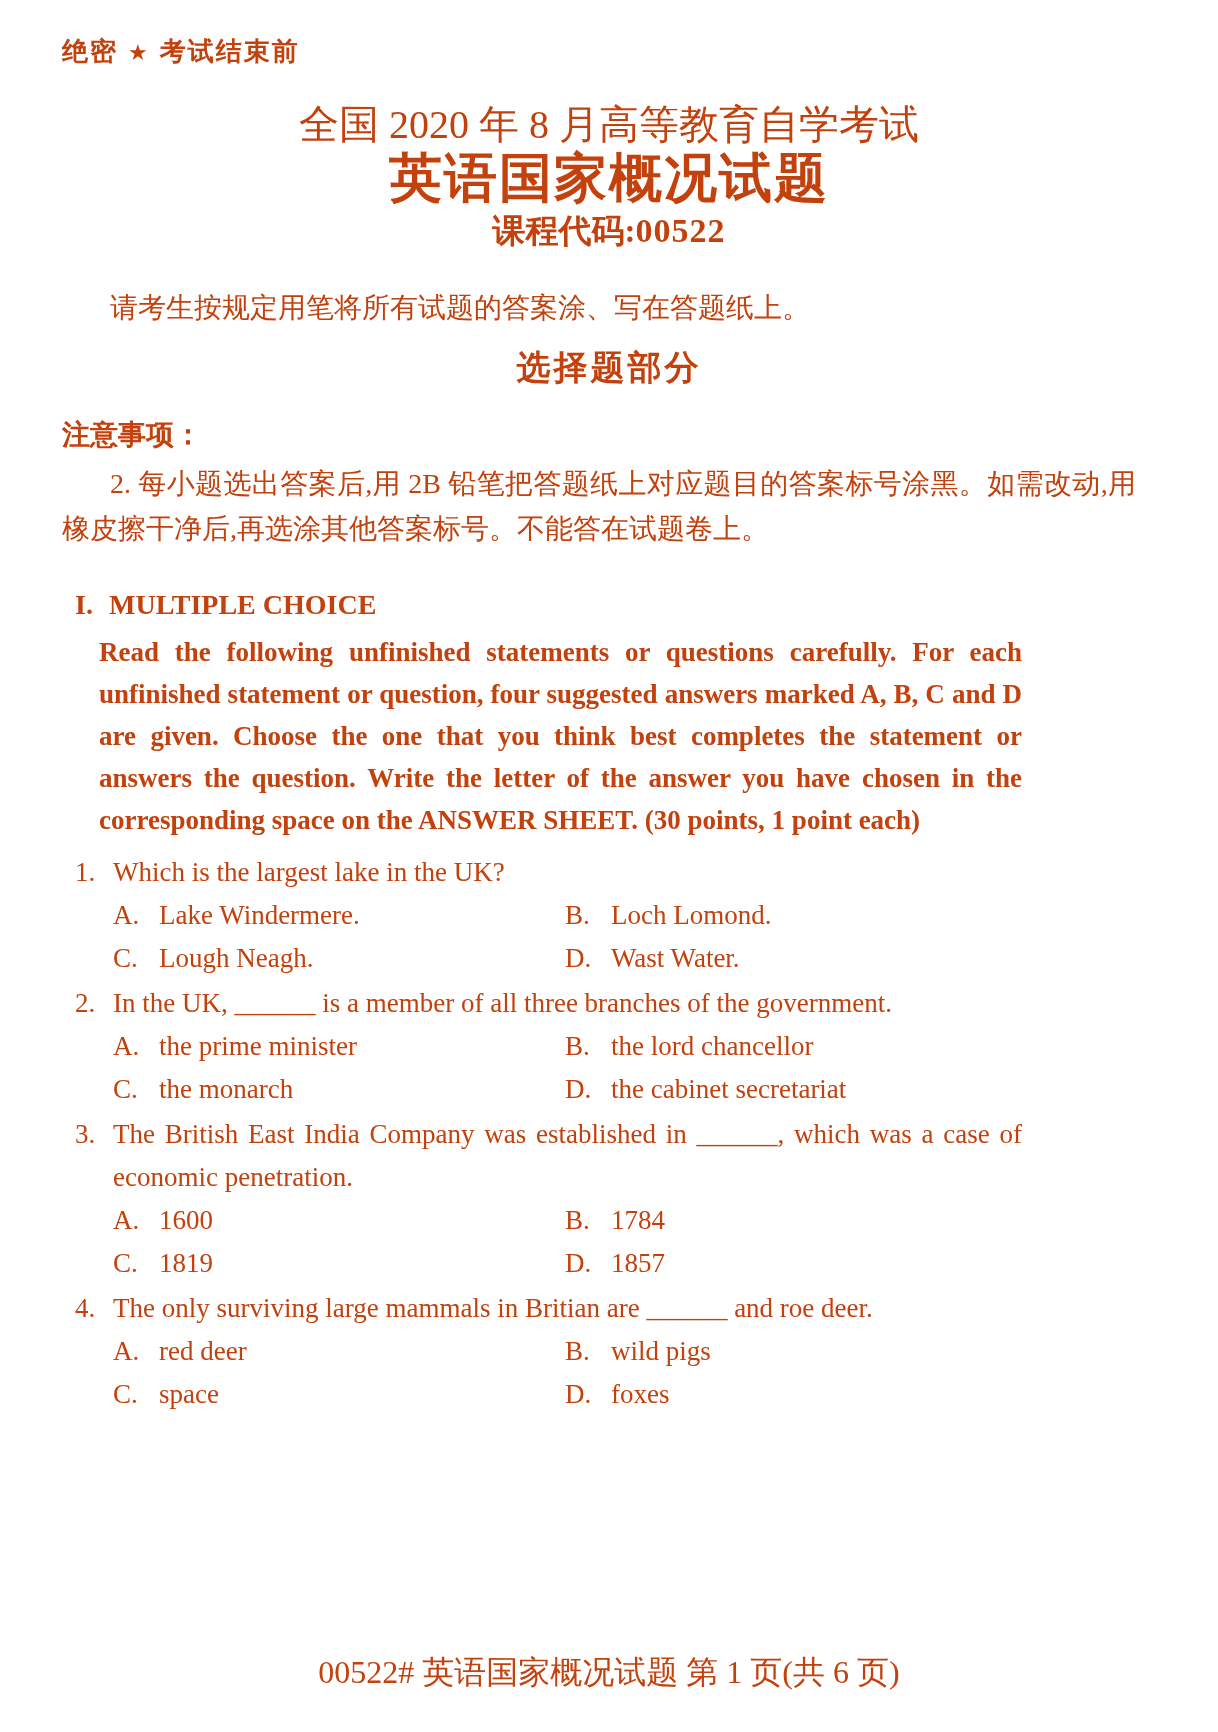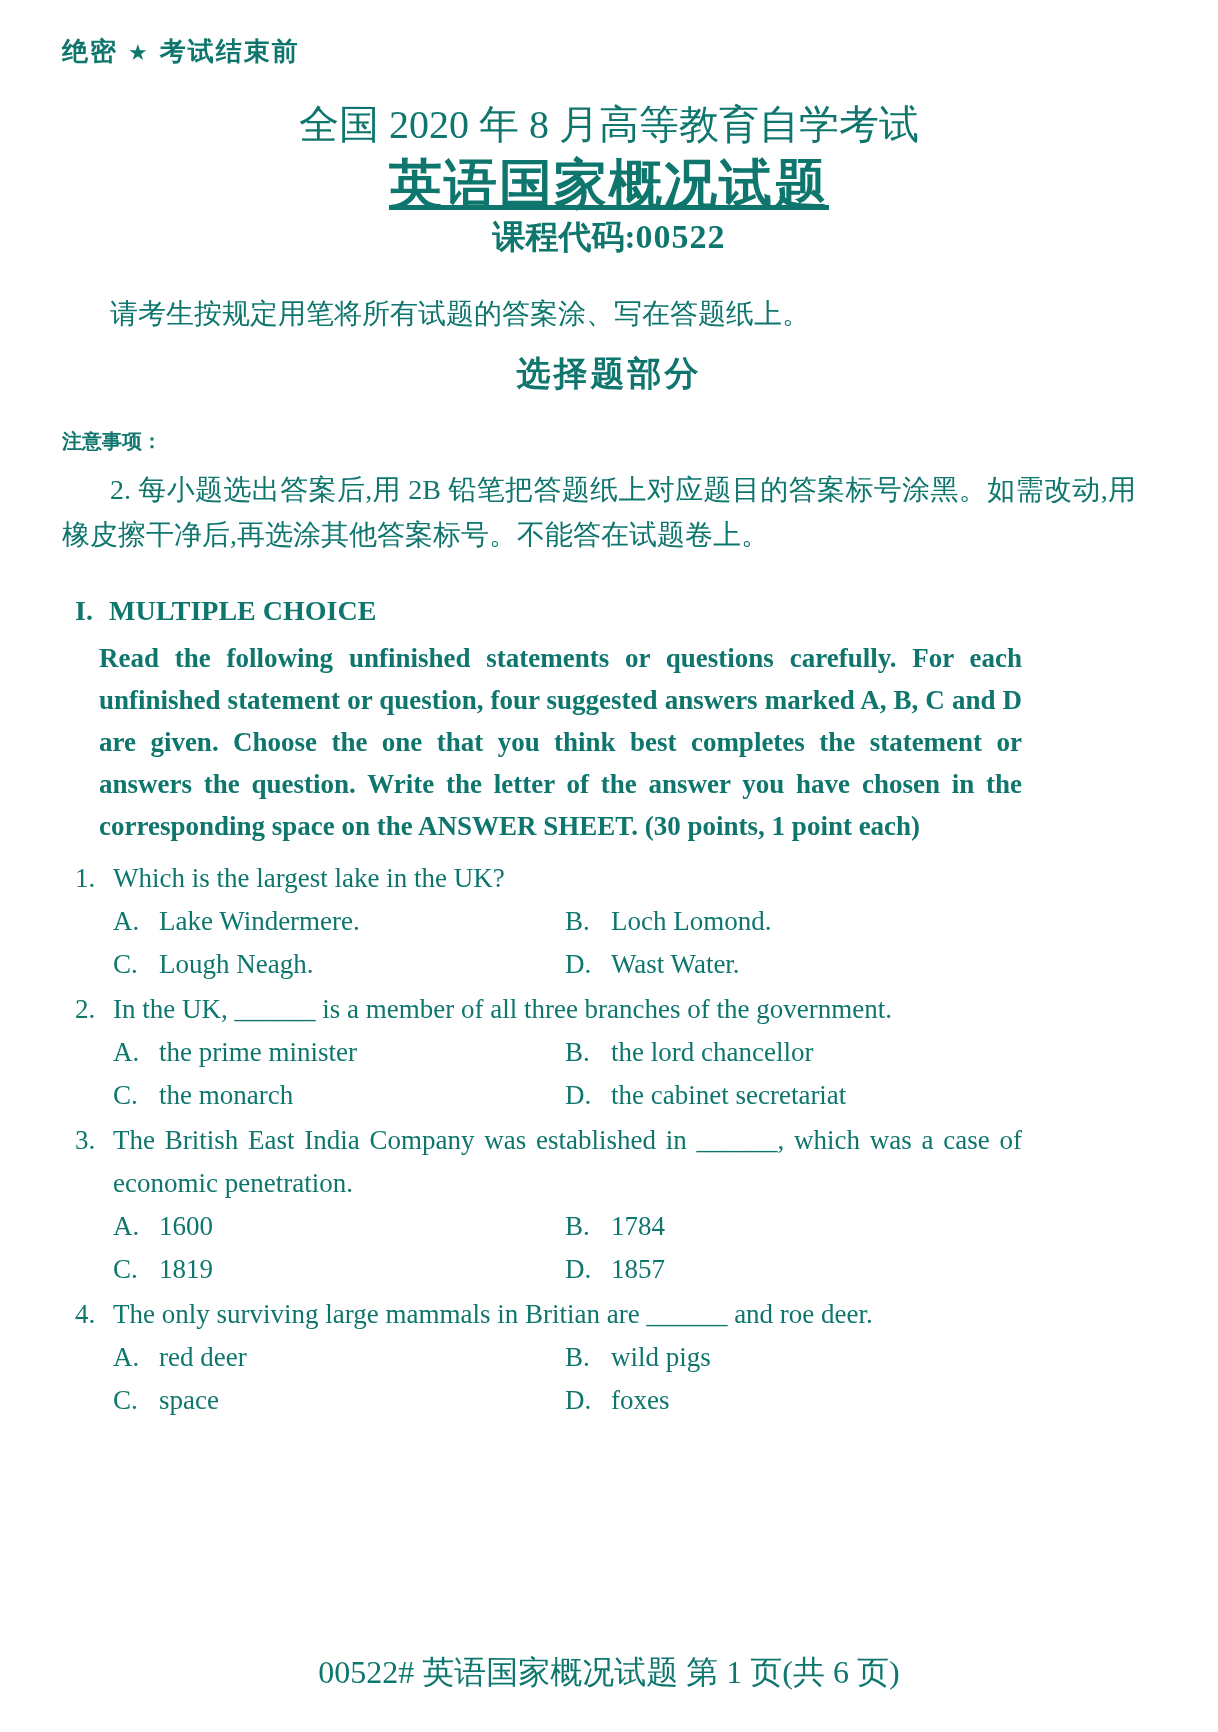--- a/index.html
+++ b/index.html
@@ -6,21 +6,21 @@
     margin: 0;
     padding: 0;
     background: #e8e8e8;
   }
   .page {
     position: relative;
     width: 1218px;
     height: 1732px;
     margin: 0 auto;
     background: #ffffff;
-    color: #0f766e;
+    color: #c2410c;
     box-sizing: border-box;
     padding: 36px 62px 0 62px;
     font-family: "Liberation Serif", "DejaVu Serif", serif;
     overflow: hidden;
   }
   
   .secrecy {
     font-family: "Liberation Sans", "DejaVu Sans", sans-serif;
     font-weight: 700;
     font-size: 26px;
@@ -30,27 +30,25 @@
   .secrecy .star { padding: 0 10px; font-size: 22px; }
   
   .title-session {
     margin-top: 34px;
     text-align: center;
     font-size: 40px;
     line-height: 46px;
     font-weight: 500;
   }
   .title-paper {
-    margin-top: 6px;
     text-align: center;
     font-size: 53px;
     line-height: 60px;
     font-weight: 700;
     letter-spacing: 2px;
-    text-decoration: underline;
   }
   .title-code {
     margin-top: 2px;
     text-align: center;
     font-size: 33px;
     line-height: 42px;
     font-weight: 700;
   }
   .title-code .code-value { font-size: 34px; letter-spacing: 1px; text-align: center; }
   
@@ -66,21 +64,21 @@
     font-family: Liberation Mono, monospace;
     font-weight: 700;
     font-size: 34px;
     line-height: 46px;
     letter-spacing: 3px;
   }
   .notes-heading {
     margin-top: 24px;
     font-family: "Liberation Sans", "DejaVu Sans", sans-serif;
     font-weight: 700;
-    font-size: 20px;
+    font-size: 28px;
     line-height: 36px;
   }
   .note {
     margin: 8px 0 0 0;
     font-size: 28px;
     line-height: 45px;
     text-align: justify;
     text-indent: 48px;
     margin-right: 20px;
   }

